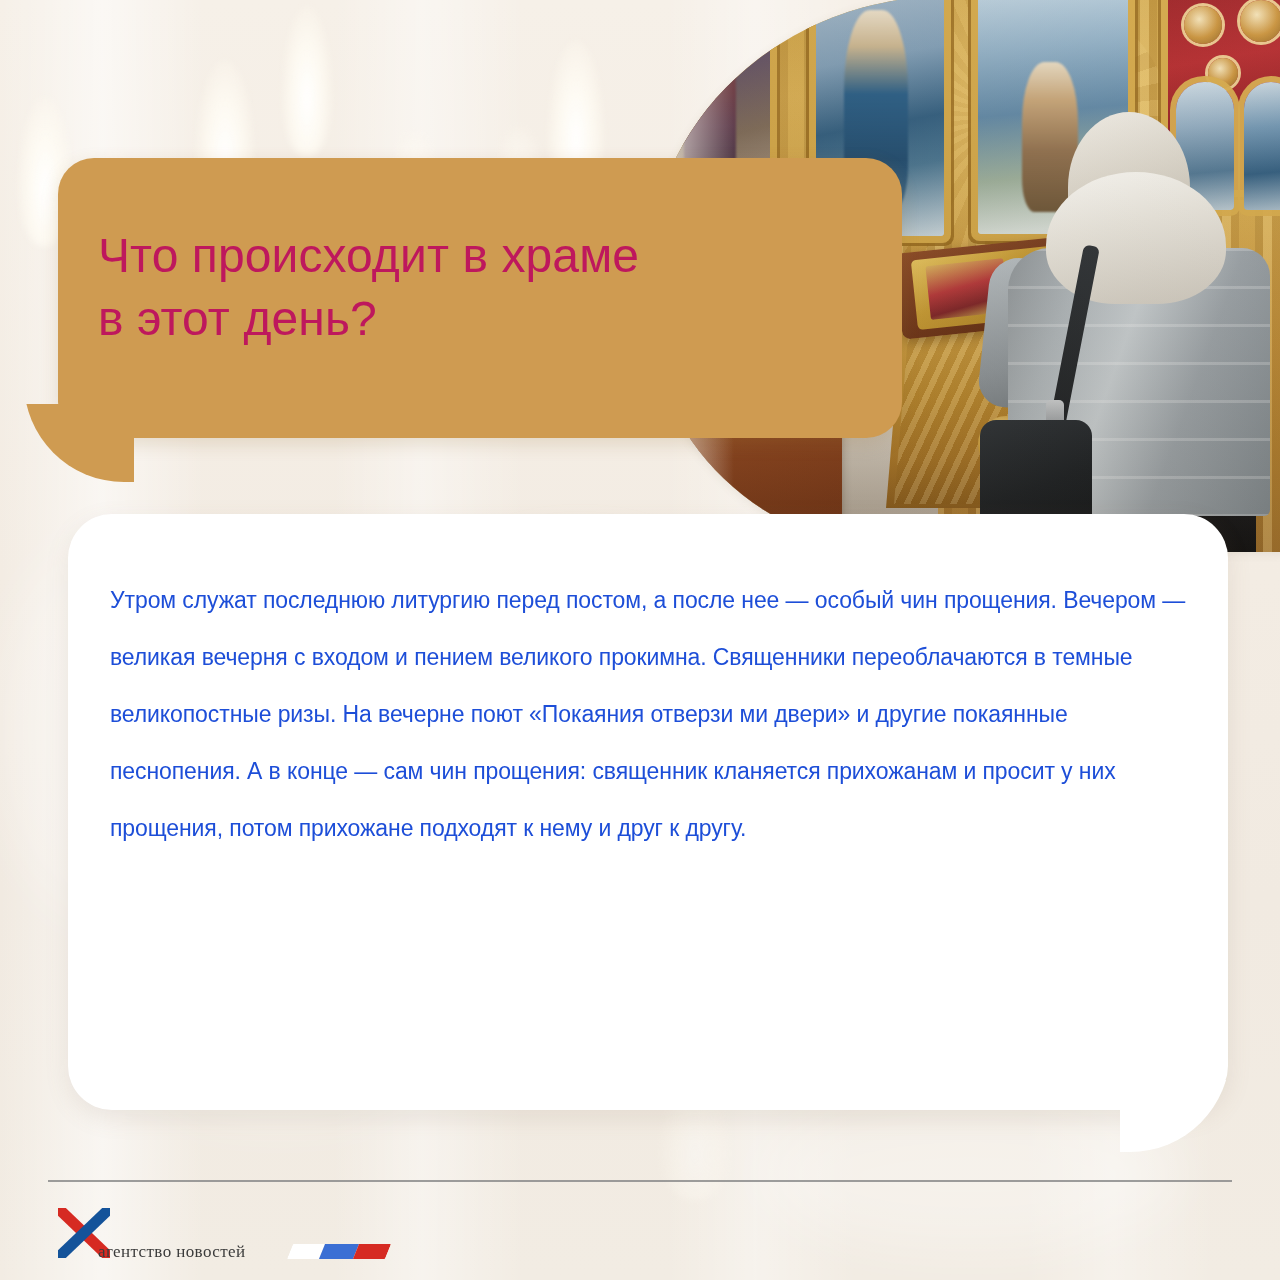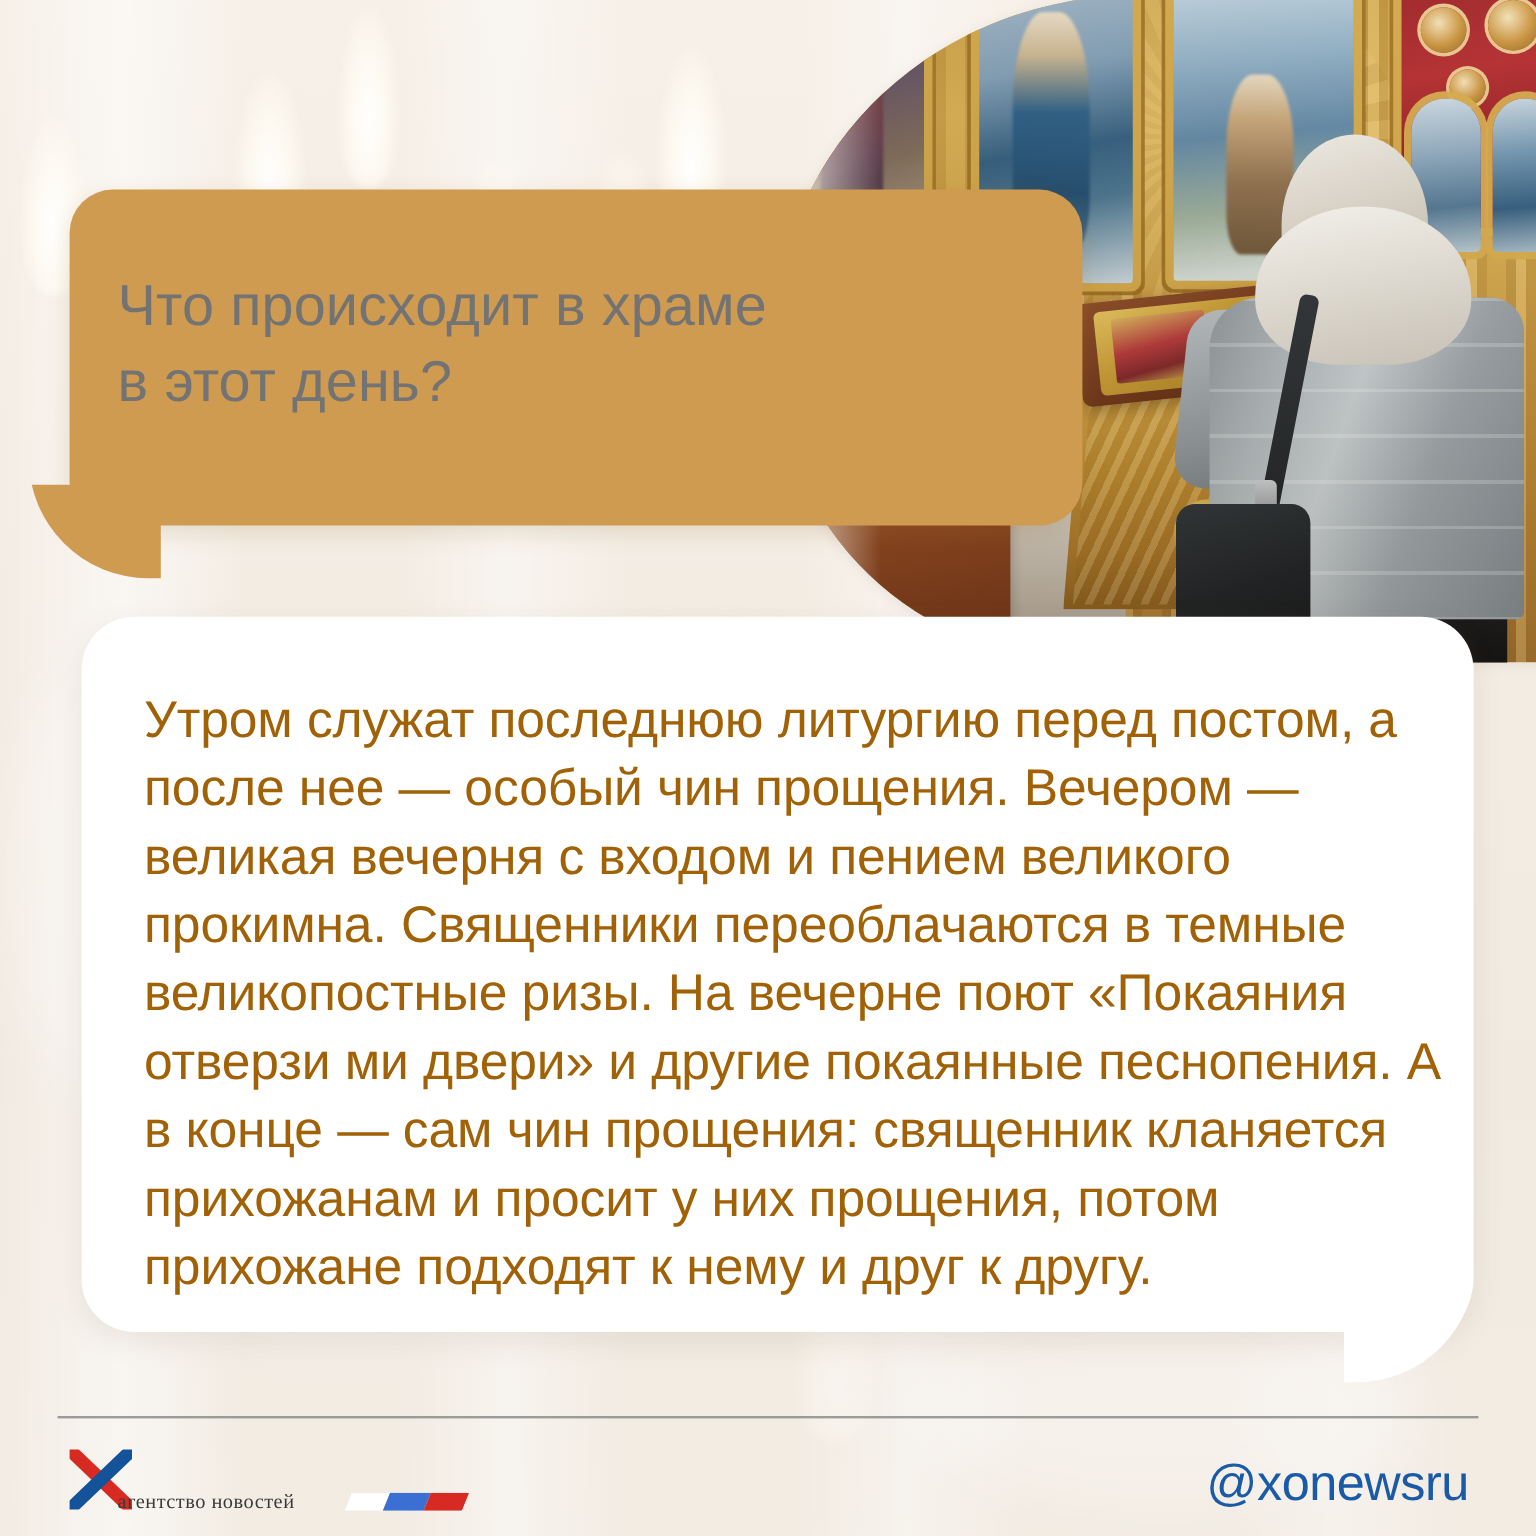--- a/index.html
+++ b/index.html
@@ -353,21 +353,21 @@
     width: 112px;
     height: 152px;
     background: #CF9B51;
     border-radius: 0 0 0 100px;
   }
   #title-text {
     position: absolute;
     left: 98px;
     top: 224px;
     width: 790px;
-    color: #737373;
+    color: #be185d;
     font-size: 48px;
     line-height: 1.32;
     font-weight: 400;
     letter-spacing: 0.1px;
     white-space: pre-line;
   }
 
   
   #content-card {
     position: absolute;
@@ -391,25 +391,25 @@
     position: absolute;
     left: -2px;
     top: -68px;
     width: 112px;
     height: 140px;
     background: #FFFFFF;
     border-radius: 0 0 100px 0;
   }
   #body-text {
     position: absolute;
-    left: 120px;
+    left: 110px;
     top: 572px;
     width: 1086px;
-    color: #a16207;
-    font-size: 43px;
+    color: #1d4ed8;
+    font-size: 23px;
     line-height: 57px;
     font-weight: 400;
     letter-spacing: -0.1px;
   }
 
   
   #footer-rule {
     position: absolute;
     left: 48px;
     top: 1180px;
@@ -575,15 +575,14 @@
       <path d="M49 3 L3 47" stroke="#14539A" stroke-width="11" stroke-linecap="square" fill="none"></path>
     </svg>
     <div class="logo-sub">агентство новостей</div>
     <div class="tricolor">
       <div class="tc-seg tc-w"></div>
       <div class="tc-seg tc-b"></div>
       <div class="tc-seg tc-r"></div>
     </div>
   </div>
 
-  <div id="handle">@xonewsru</div>
 
 </div>
 
 </body></html>

